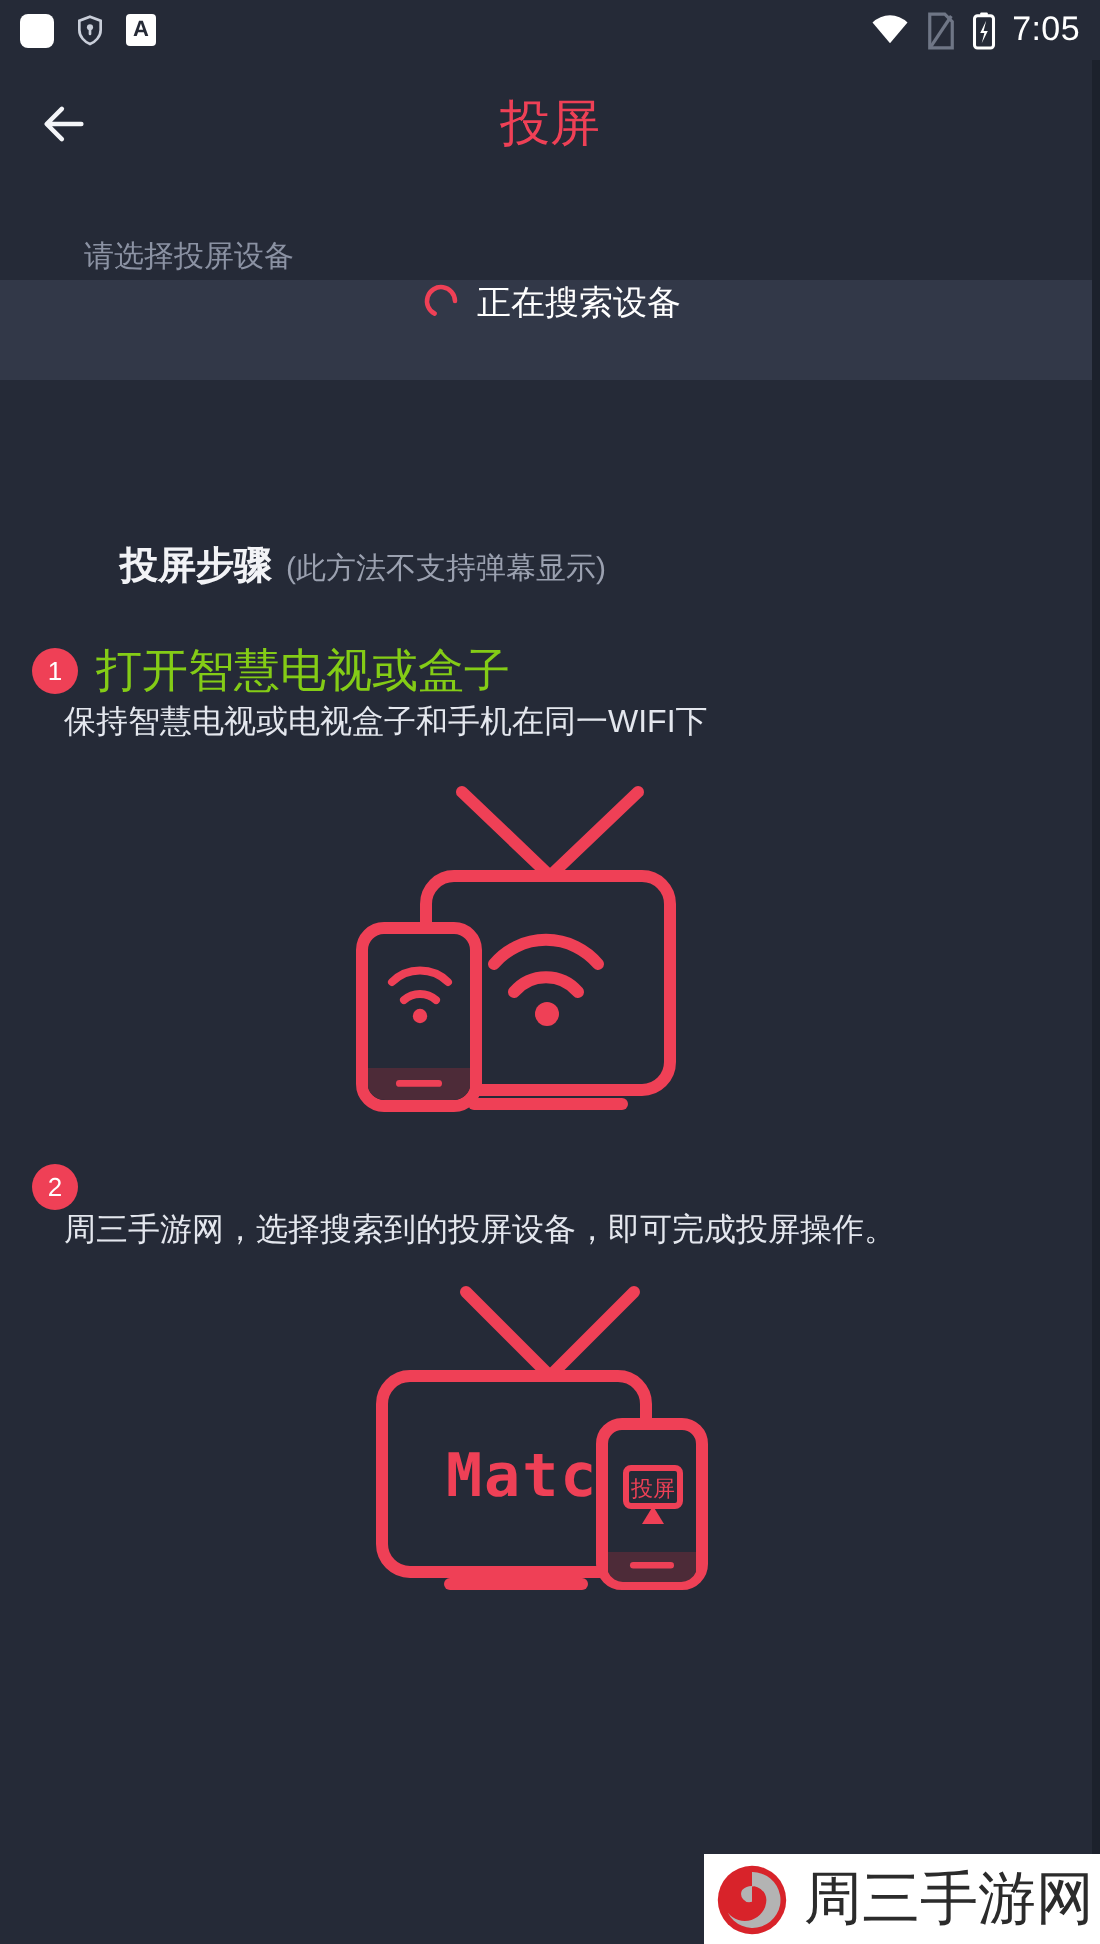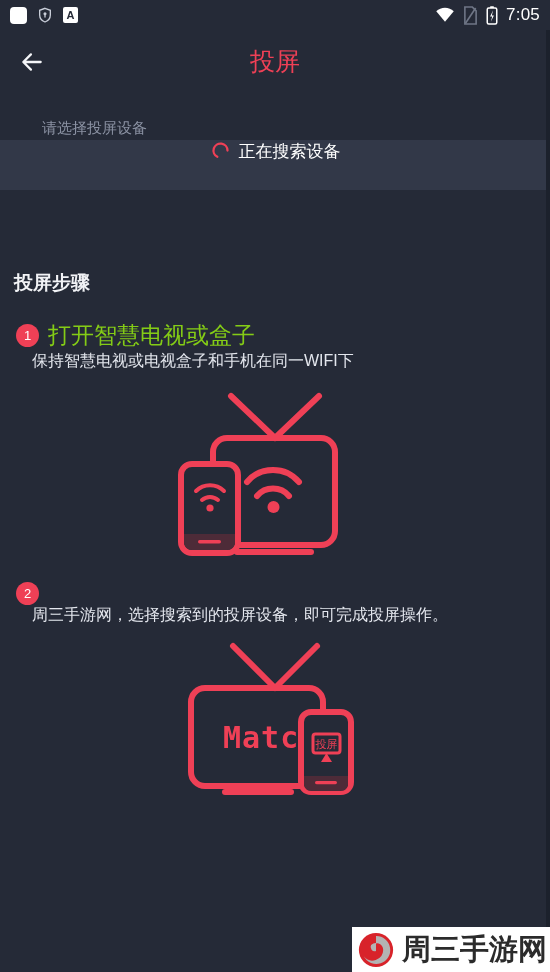--- a/index.html
+++ b/index.html
@@ -80,21 +80,21 @@
   .searching-text { color: #ffffff; font-size: 17px; }
 
   .row-guide-label {
     position: absolute; top: 205px; left: 0; width: 550px; height: 44px;
     display: flex; align-items: center;
   }
 
   
   .steps { position: absolute; top: 270px; left: 0; width: 550px; }
   .steps-head {
-    padding: 0 14px; display: flex; align-items: baseline; gap: 7px;
+    padding: 0 14px; display: flex; align-items: baseline; gap: 7px; margin-left: 46px;
   }
   .steps-head .main { color: #f2f3f6; font-size: 19px; font-weight: bold; }
   .steps-head .sub  { color: #9ba1b0; font-size: 15px; }
 
   .step { margin-top: 24px; }
   .step-title-row {
     display: flex; align-items: center; gap: 9px; padding-left: 16px;
   }
   .badge {
     width: 23px; height: 23px; border-radius: 50%;
@@ -117,21 +117,21 @@
   
   .watermark {
     position: absolute; left: 352px; top: 927px;
     width: 198px; height: 45px;
     background: #ffffff;
     display: flex; align-items: center; gap: 8px;
     padding-left: 6px;
   }
   .wm-logo { width: 36px; height: 36px; flex: 0 0 auto; }
   .wm-text {
-    color: #2b2b2b; font-size: 29px; font-weight: bold;
+    color: #2b2b2b; font-size: 29px; font-weight: normal;
     letter-spacing: 0px; line-height: 1;
     font-family: "DejaVu Sans", "Liberation Sans", sans-serif;
   }
 </style>
 </head>
 <body>
 
 <div class="screen">
 
   <div class="statusbar">
@@ -181,20 +181,21 @@
       </svg>
     </span>
     <span class="searching-text">正在搜索设备</span>
   </div>
 
 
   <div class="steps">
 
     <div class="steps-head">
       <span class="main">投屏步骤</span>
+      <span class="sub">(此方法不支持弹幕显示)</span>
     </div>
 
     <div class="step">
       <div class="step-title-row">
         <span class="badge">1</span>
         <span class="step-title">打开智慧电视或盒子</span>
       </div>
       <div class="step-desc">保持智慧电视或电视盒子和手机在同一WIFI下</div>
       <div class="illus">
         <svg width="200" height="172" viewBox="0 0 200 172">

